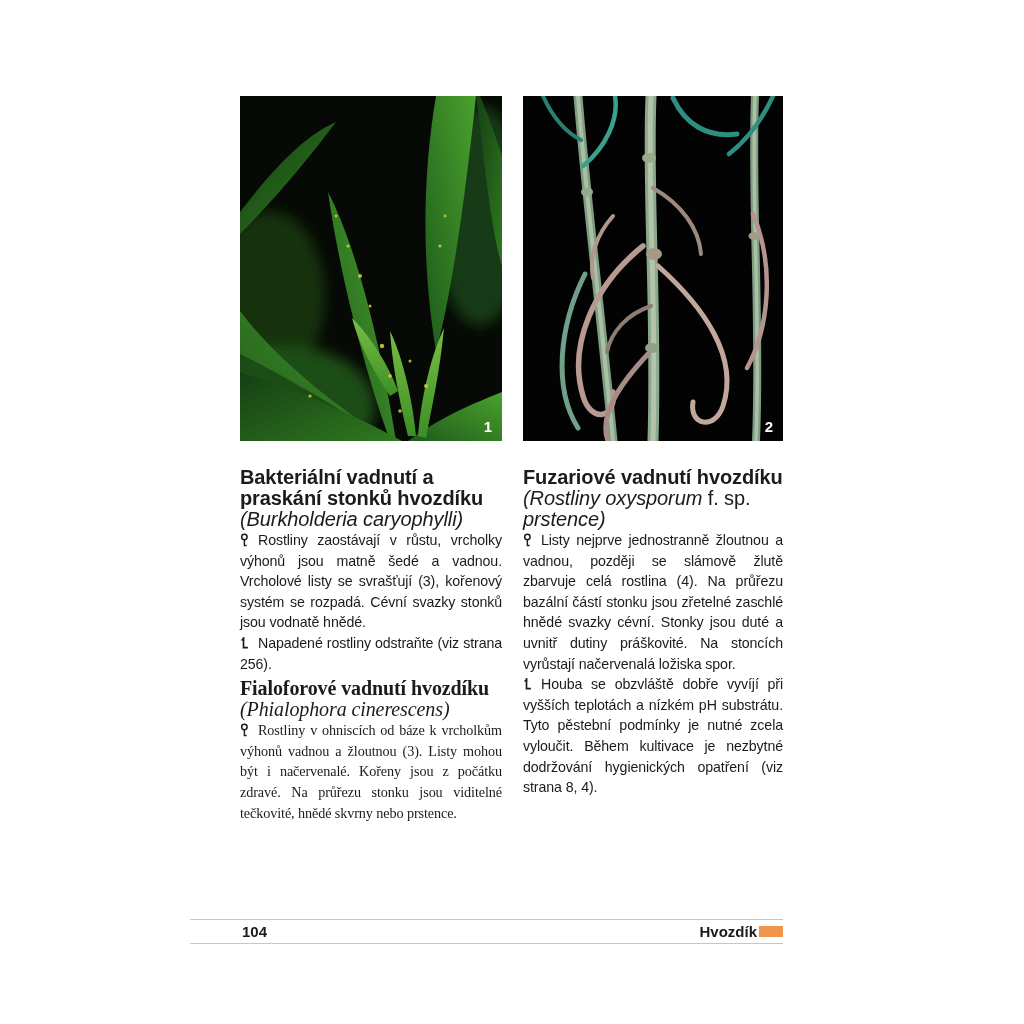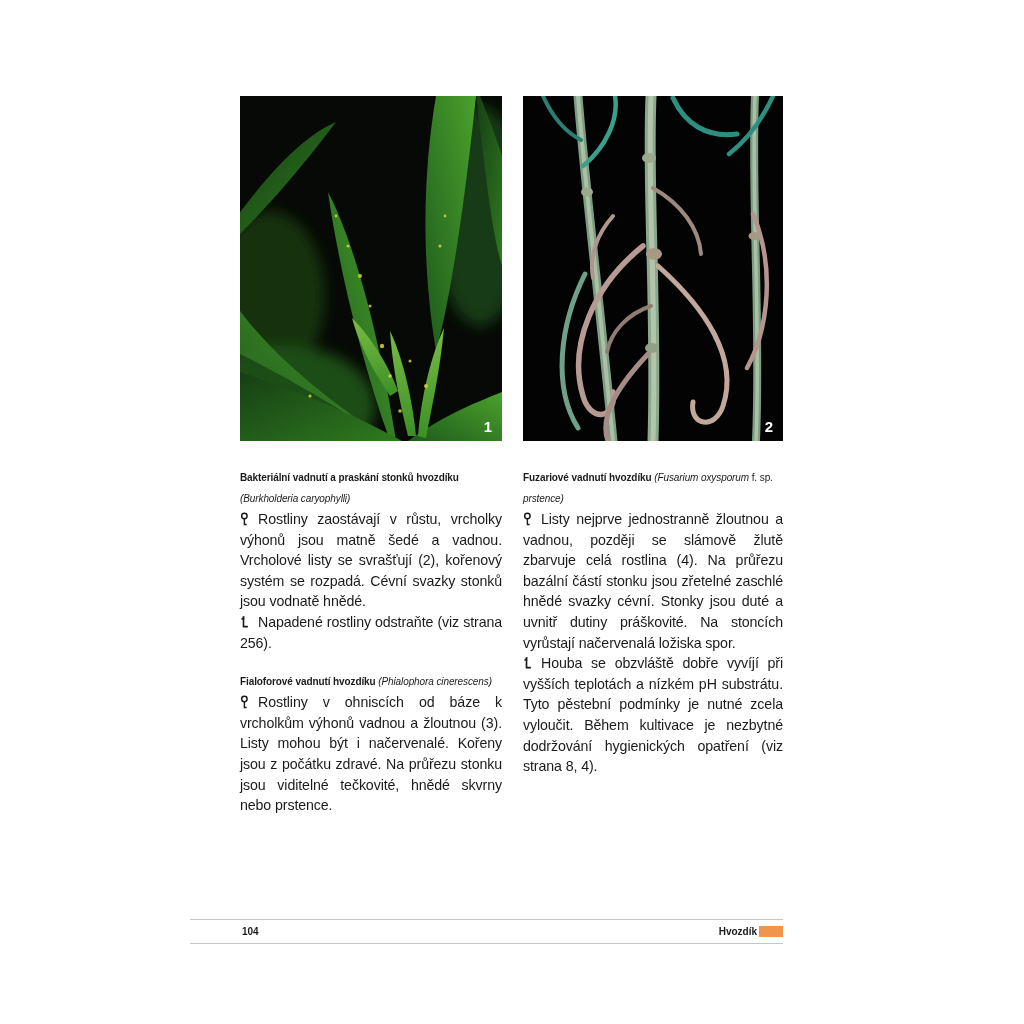--- a/index.html
+++ b/index.html
@@ -11,33 +11,33 @@
   .photo1{left:240px;width:262px;height:345px;}
   .photo2{left:523px;width:260px;height:345px;}
   .photo svg{display:block;width:100%;height:100%;}
   .photo-num{position:absolute;right:10px;bottom:7px;color:#fff;font-weight:bold;
              font-size:15px;line-height:1;}
 
   
   .col{position:absolute;top:467px;font-size:14.2px;line-height:20.6px;letter-spacing:-0.1px;}
   .col-left{left:240px;width:262px;}
   .col-right{left:523px;width:260px;}
-  .entry + .entry{margin-top:18px;}
-  h3{margin:0;font-size:10px;line-height:21px;font-weight:normal;}
+  .entry + .entry{margin-top:4px;font-family:Liberation Serif, serif;}
+  h3{margin:0;font-size:20px;line-height:21px;font-weight:normal;}
   h3 .b{font-weight:bold;}
   h3 .i{font-style:italic;}
   .para{margin:0;text-align:justify;}
   .bullet{display:inline-block;width:18px;}
   .bullet svg{height:14px;vertical-align:-2px;}
 
   
   .pagefoot{position:absolute;left:190px;top:919px;width:593px;height:23px;
             border-top:1.5px solid #c6c6c6;border-bottom:1.5px solid #c6c6c6;
             display:flex;align-items:center;justify-content:space-between;
-            font-weight:bold;font-size:10px;}
+            font-weight:bold;font-size:15px;}
   .pno{margin-left:52px;}
   .foot-right{display:flex;align-items:center;gap:2px;}
   .tab{width:24px;height:11px;display:inline-block;}
 </style>
 </head>
 <body>
 
 <div class="page">
 
   <figure class="photo photo1">
@@ -134,21 +134,21 @@
   </figure>
 
   <section class="col col-left">
 
     <article class="entry">
       <h3><span class="b">Bakteriální vadnutí a praskání stonků hvozdíku</span>
         <span class="i">(Burkholderia caryophylli)</span><span></span><span class="i"></span></h3>
       <p class="para"><span class="bullet"><svg viewBox="0 0 10 16">
               <circle cx="5" cy="4.6" r="3.1" fill="none" stroke="#1b1b1b" stroke-width="1.7"></circle>
               <path d="M5 7.7 L5 14.3 L7.6 14.3" fill="none" stroke="#1b1b1b" stroke-width="1.6"></path>
-            </svg></span><span>Rostliny zaostávají v růstu, vrcholky výhonů jsou matně šedé a vadnou. Vrcholové listy se svrašťují (2), kořenový systém se rozpadá. Cévní svazky stonků jsou vodnatě hnědé.</span></p>
+            </svg></span><span>Rostliny zaostávají v růstu, vrcholky výhonů jsou matně šedé a vadnou. Vrcholové listy se svrašťují (3), kořenový systém se rozpadá. Cévní svazky stonků jsou vodnatě hnědé.</span></p>
       <p class="para"><span class="bullet"><svg viewBox="0 0 10 16">
               <path d="M4 1.5 L4 13.3 L9 13.3" fill="none" stroke="#1b1b1b" stroke-width="1.9"></path>
               <path d="M4.8 1 L0.8 4.8 L4.8 5.6 Z" fill="#1b1b1b"></path>
             </svg></span><span>Napadené rostliny odstraňte (viz strana 256).</span></p>
     </article>
 
     <article class="entry">
       <h3><span class="b">Fialoforové vadnutí hvozdíku</span>
         <span class="i">(Phialophora cinerescens)</span><span></span><span class="i"></span></h3>
       <p class="para"><span class="bullet"><svg viewBox="0 0 10 16">
@@ -156,21 +156,21 @@
               <path d="M5 7.7 L5 14.3 L7.6 14.3" fill="none" stroke="#1b1b1b" stroke-width="1.6"></path>
             </svg></span><span>Rostliny v ohniscích od báze k vrcholkům výhonů vadnou a žloutnou (3). Listy mohou být i načervenalé. Kořeny jsou z počátku zdravé. Na průřezu stonku jsou viditelné tečkovité, hnědé skvrny nebo prstence.</span></p>
     </article>
 
   </section>
 
   <section class="col col-right">
 
     <article class="entry">
       <h3><span class="b">Fuzariové vadnutí hvozdíku</span>
-        <span class="i">(Fusarium oxysporum</span><span> f. sp. </span><span class="i">prstence)</span></h3>
+        <span class="i">(Rostliny oxysporum</span><span> f. sp. </span><span class="i">prstence)</span></h3>
       <p class="para"><span class="bullet"><svg viewBox="0 0 10 16">
               <circle cx="5" cy="4.6" r="3.1" fill="none" stroke="#1b1b1b" stroke-width="1.7"></circle>
               <path d="M5 7.7 L5 14.3 L7.6 14.3" fill="none" stroke="#1b1b1b" stroke-width="1.6"></path>
             </svg></span><span>Listy nejprve jednostranně žloutnou a vadnou, později se slámově žlutě zbarvuje celá rostlina (4). Na průřezu bazální částí stonku jsou zřetelné zaschlé hnědé svazky cévní. Stonky jsou duté a uvnitř dutiny práškovité. Na stoncích vyrůstají načervenalá ložiska spor.</span></p>
       <p class="para"><span class="bullet"><svg viewBox="0 0 10 16">
               <path d="M4 1.5 L4 13.3 L9 13.3" fill="none" stroke="#1b1b1b" stroke-width="1.9"></path>
               <path d="M4.8 1 L0.8 4.8 L4.8 5.6 Z" fill="#1b1b1b"></path>
             </svg></span><span>Houba se obzvláště dobře vyvíjí při vyšších teplotách a nízkém pH substrátu. Tyto pěstební podmínky je nutné zcela vyloučit. Během kultivace je nezbytné dodržování hygienických opatření (viz strana 8, 4).</span></p>
     </article>
 

